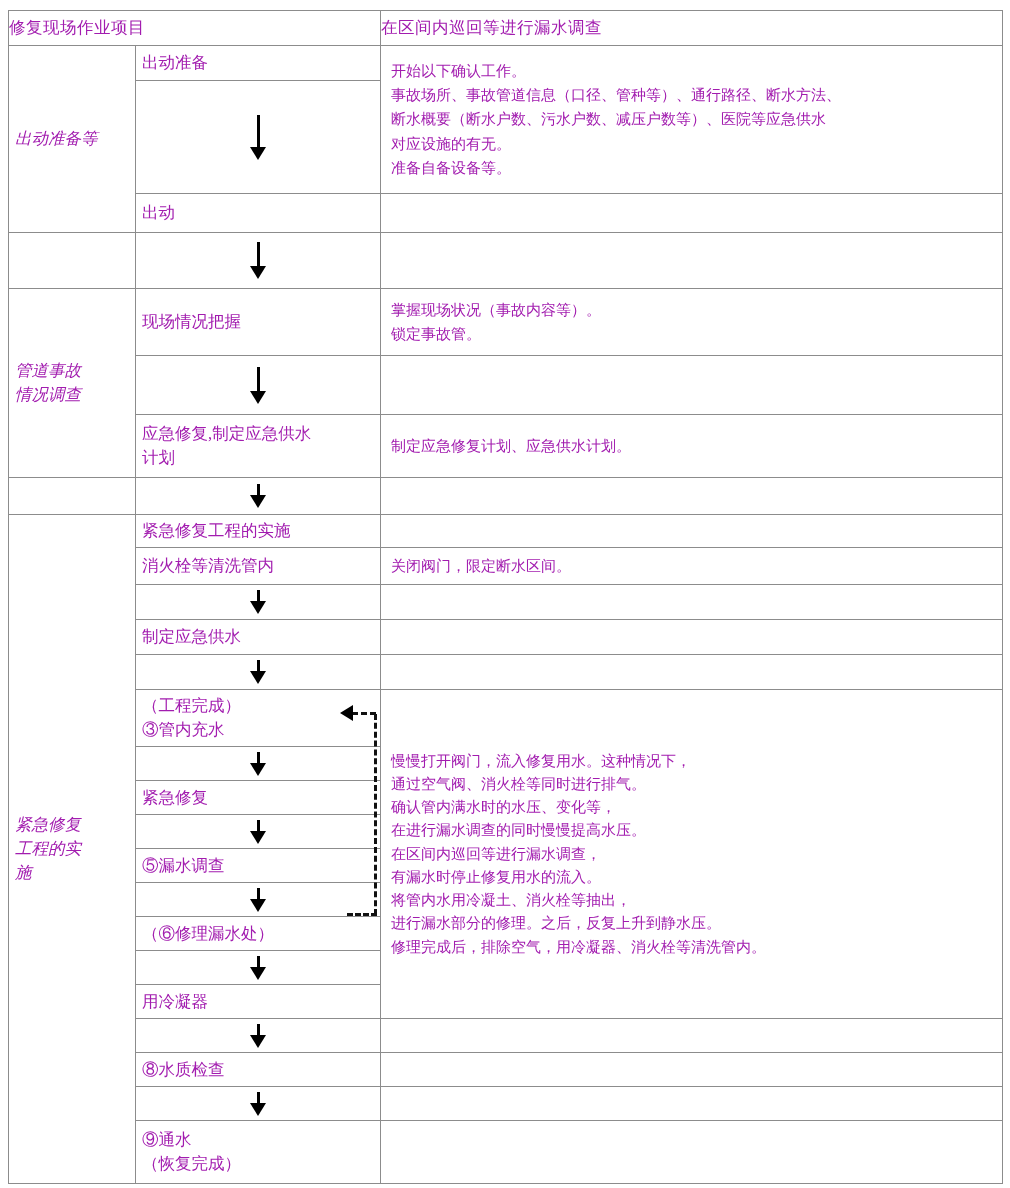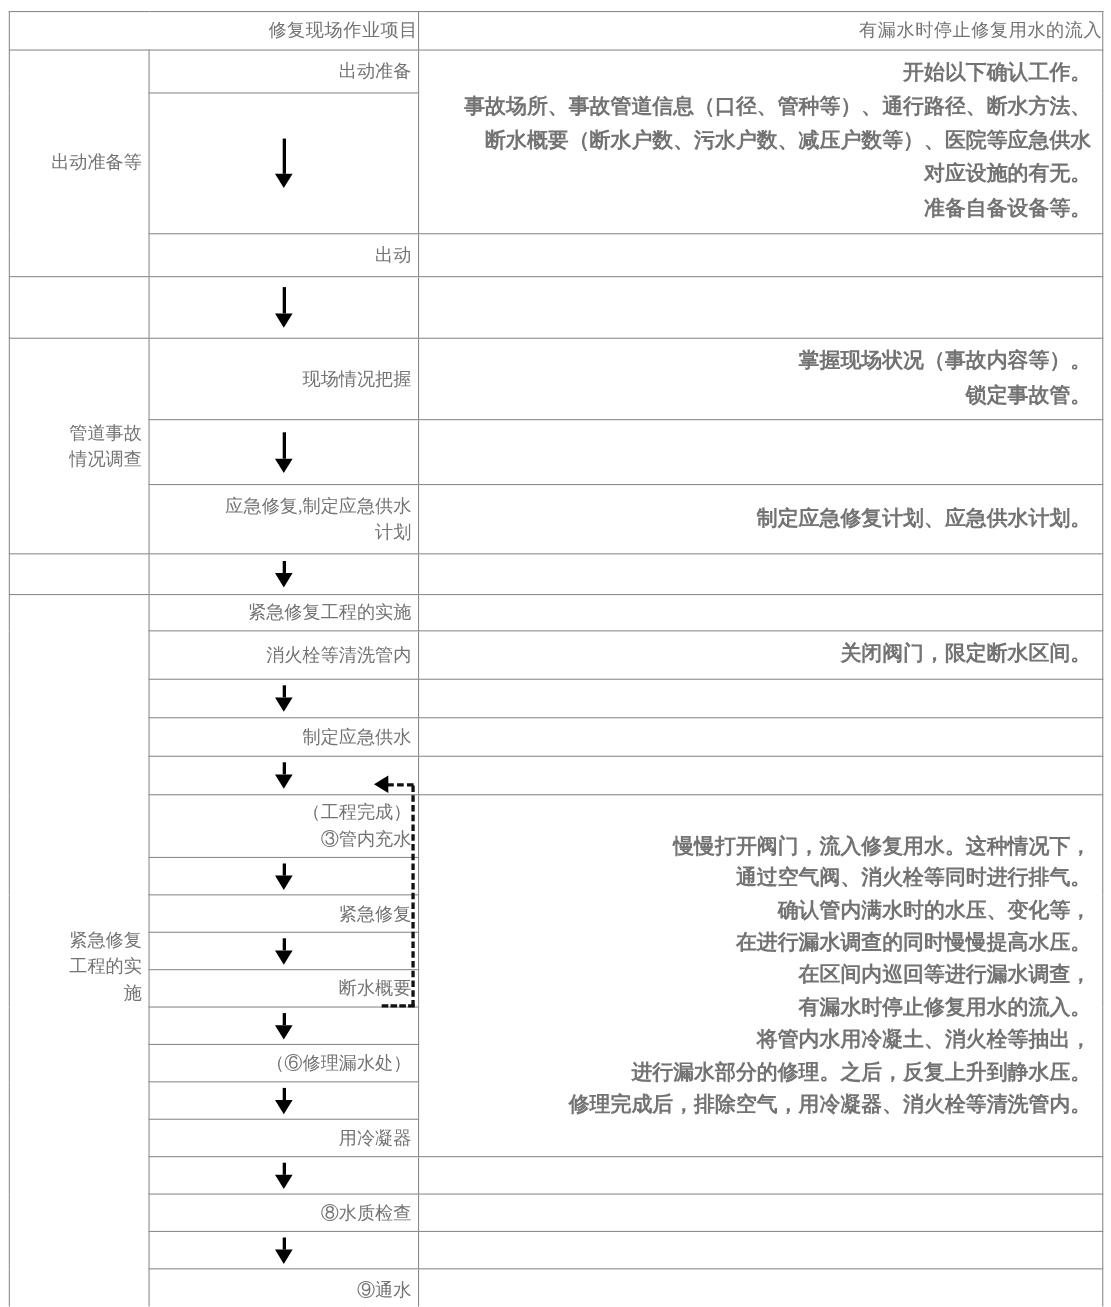--- a/index.html
+++ b/index.html
@@ -24,24 +24,24 @@
     left: 8px;
     top: 10px;
     width: 994px;
     border-collapse: collapse;
     table-layout: fixed;
   }
   table.flow td {
     border: 1px solid #8c8c8c;
     padding: 0;
     vertical-align: middle;
-    text-align: right;
+    text-align: left;
     font-size: 16.5px;
     line-height: 1.45;
-    color: #737373;
+    color: #a21caf;
   }
   td.colA { width: 127px; }
   td.colB { width: 245px; }
   td.colC { width: 622px; }
 
   .hdr {
     height: 34px;
     font-size: 17px;
     letter-spacing: 0.5px;
   }
@@ -75,28 +75,28 @@
   .arrow.a-mid  .shaft { height: 24px; }
   .arrow.a-xshort .shaft { height: 11px; }
 
   .label {
     display: block;
     padding: 0 6px;
     white-space: pre-line;
   }
   .label.rot {
     font-size: 16.5px;
+    font-style: italic;
   }
   .bodytext {
     display: block;
     padding: 6px 10px;
     white-space: pre-line;
     line-height: 1.62;
-    font-size: 19px;
-    font-weight: bold;
+    font-size: 15px;
   }
   .bodytext.tight {
     line-height: 1.55;
   }
 
   
   .loop {
     position: absolute;
     pointer-events: none;
   }
@@ -125,21 +125,21 @@
   <table class="flow">
     <colgroup>
       <col style="width:127px">
       <col style="width:245px">
       <col style="width:622px">
     </colgroup>
     <tbody>
 
       <tr>
         <td class="colA hdr" colspan="2">修复现场作业项目</td>
-        <td class="colC hdr">有漏水时停止修复用水的流入</td>
+        <td class="colC hdr">在区间内巡回等进行漏水调查</td>
       </tr>
 
       <tr>
         <td class="colA" rowspan="3">
           <span class="label rot">出动准备等</span>
         </td>
         <td class="colB" style="height:34px">
           <span class="label">出动准备</span>
         </td>
         <td class="colC" rowspan="2">
@@ -308,21 +308,21 @@
         <td class="colB arrowcell" style="height:33px">
           <span class="arrow a-xshort">
             <span class="shaft"></span>
             <span class="head"></span>
           </span>
         </td>
       </tr>
 
       <tr>
         <td class="colB" style="height:33px">
-          <span class="label">断水概要</span>
+          <span class="label">⑤漏水调查</span>
         </td>
       </tr>
 
       <tr>
         <td class="colB arrowcell" style="height:33px">
           <span class="arrow a-xshort">
             <span class="shaft"></span>
             <span class="head"></span>
           </span>
         </td>

